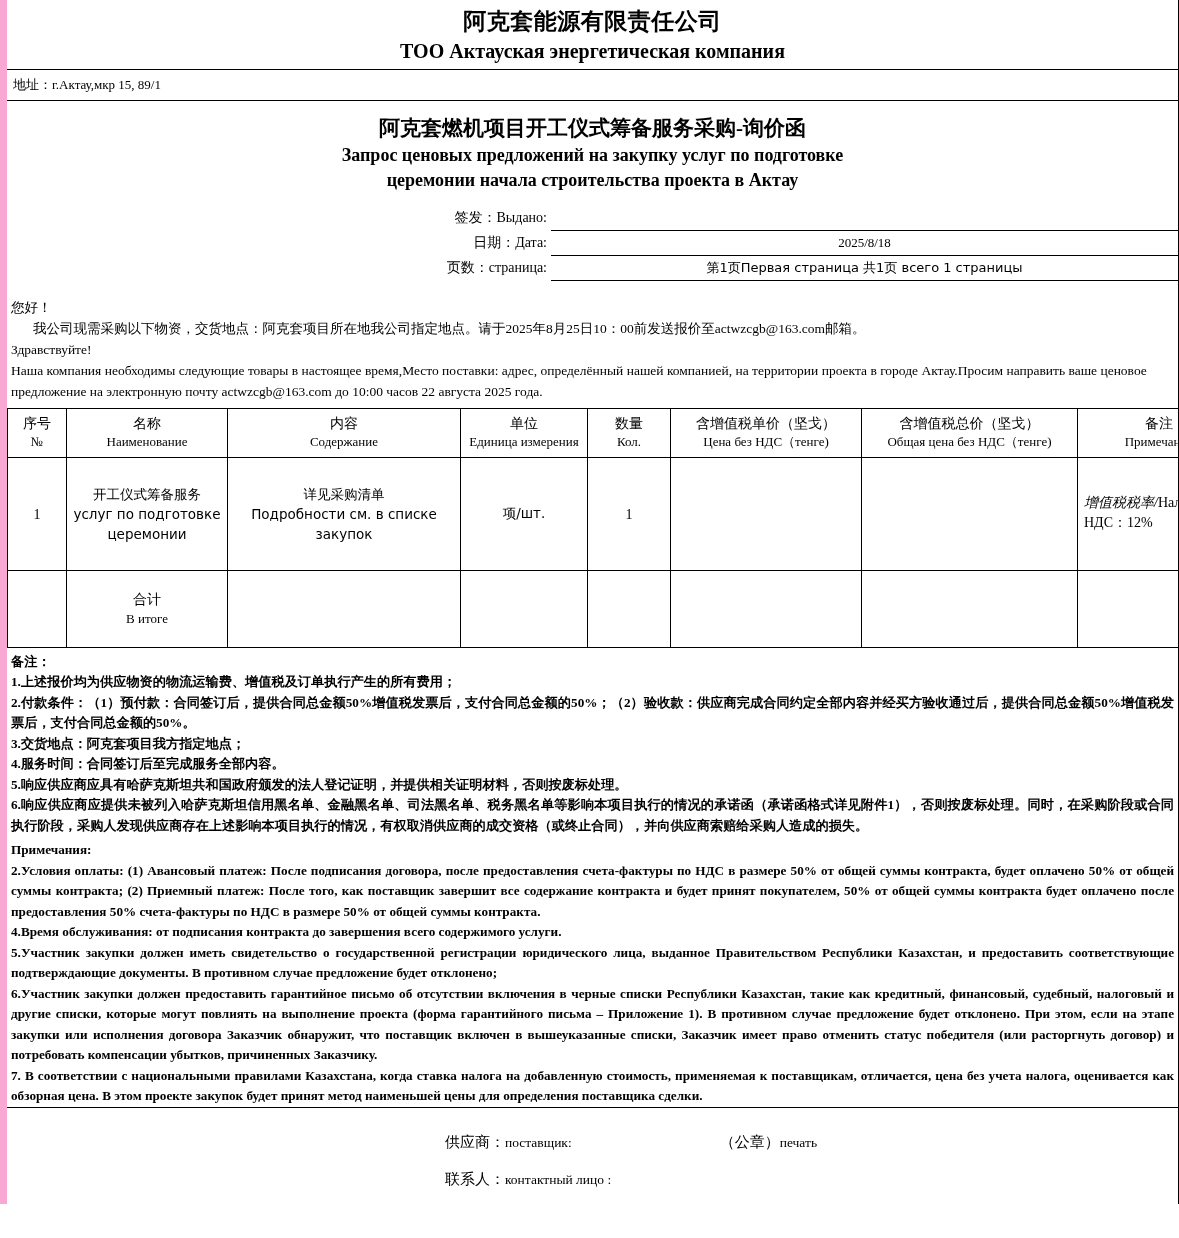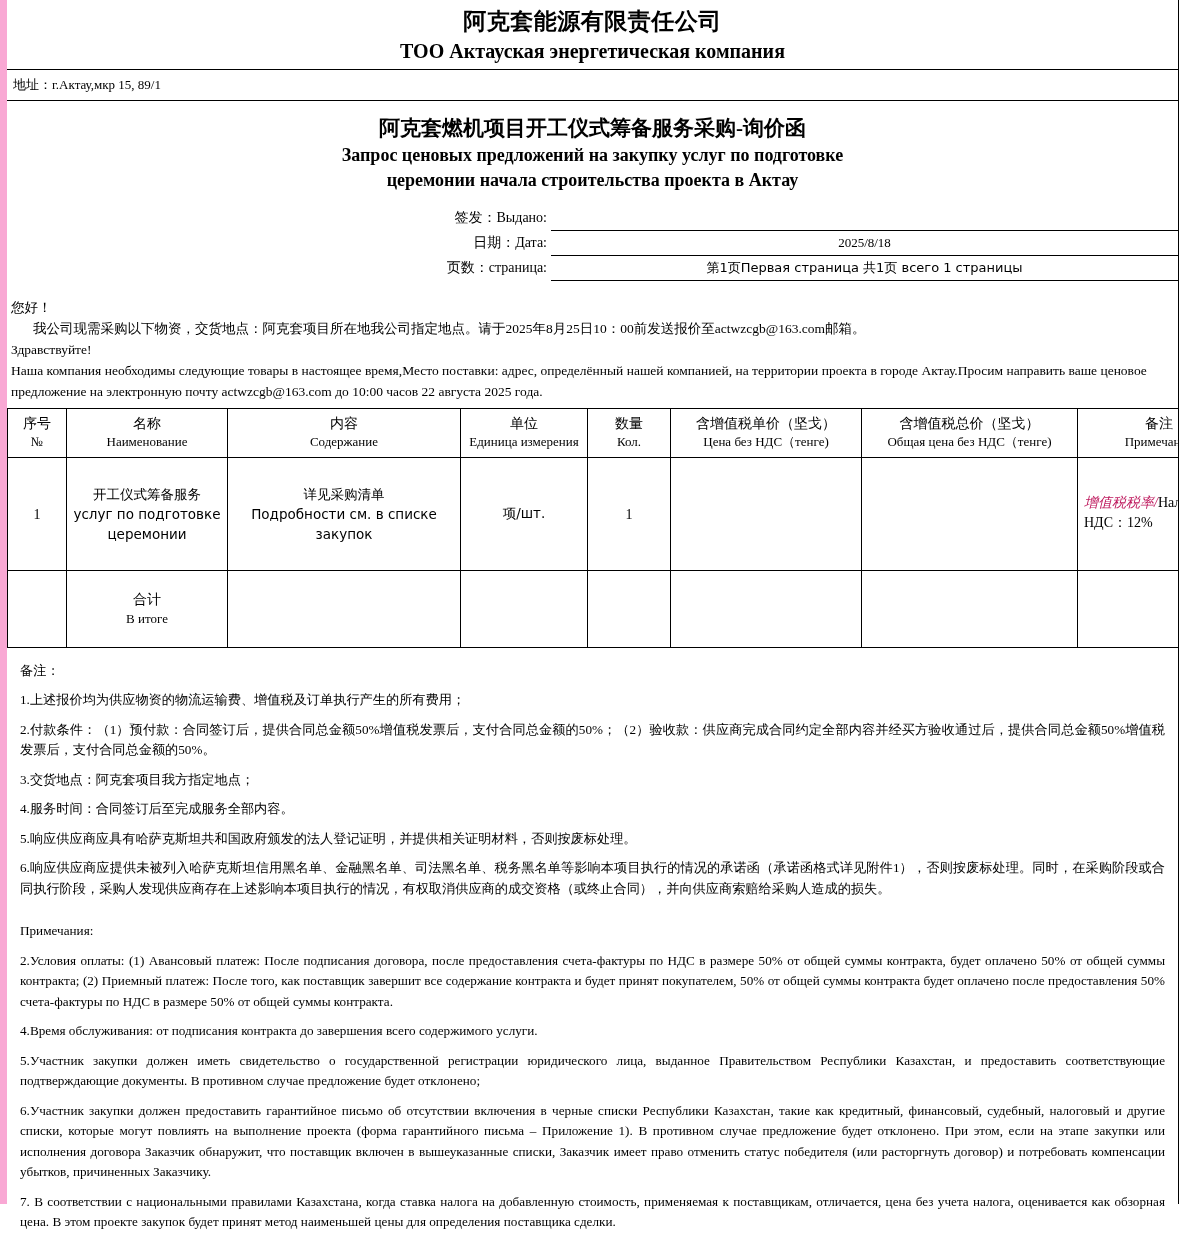--- a/index.html
+++ b/index.html
@@ -161,41 +161,42 @@
   .total-cn { font-size: 14px; line-height: 19px; display: block; }
   .total-ru { font-size: 13px; line-height: 19px; display: block; }
 
   .remark-cell {
     text-align: left !important;
     vertical-align: middle;
     padding-left: 6px !important;
   }
   .remark-cn {
     font-size: 14px;
-    color: #be185d;
+    color: #000000;
     font-style: italic;
   }
   .remark-ru {
     font-size: 14px;
   }
   .remark-line2 {
     font-size: 14px;
     display: block;
     line-height: 22px;
   }
 
   
   .notes {
     padding: 4px 4px 0 4px;
     font-size: 13px;
     line-height: 20px;
   }
   .notes .nline {
-    margin: 9px;
+    margin: 0;
     padding: 0;
+    font-weight: bold;
   }
   .notes-cn { font-size: 13.2px; line-height: 20.5px; }
   .notes-ru { font-size: 13.2px; line-height: 20.5px; }
 
   .notes-cn .just { text-align: justify; text-align-last: left; }
   .notes-ru .just { text-align: justify; text-align-last: left; }
 
   .hr-full {
     border: none;
     border-top: 1px solid #000;

